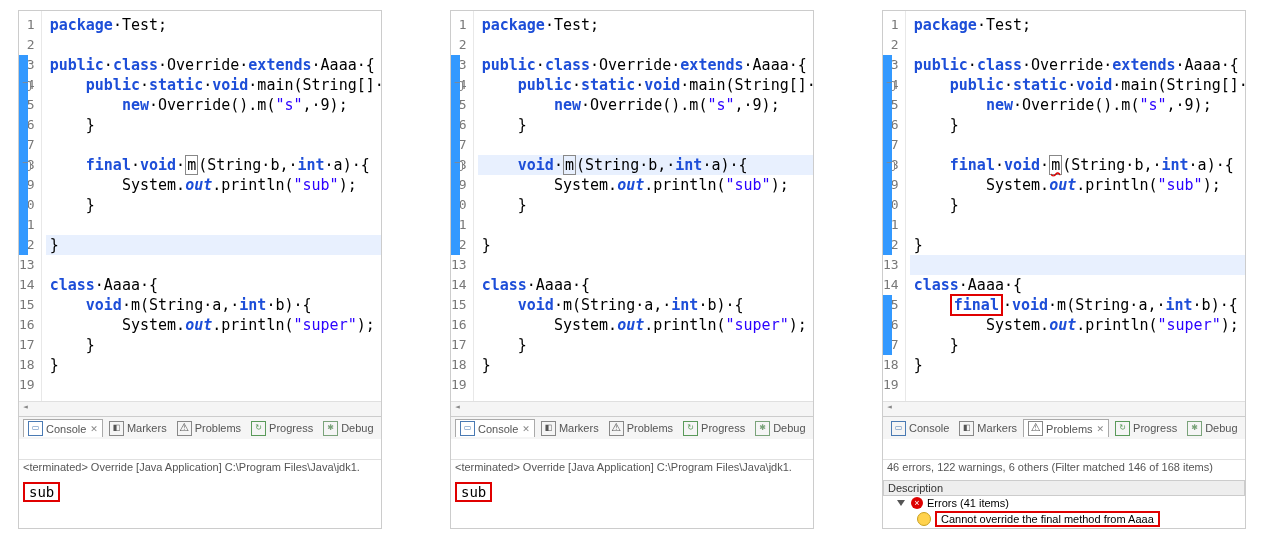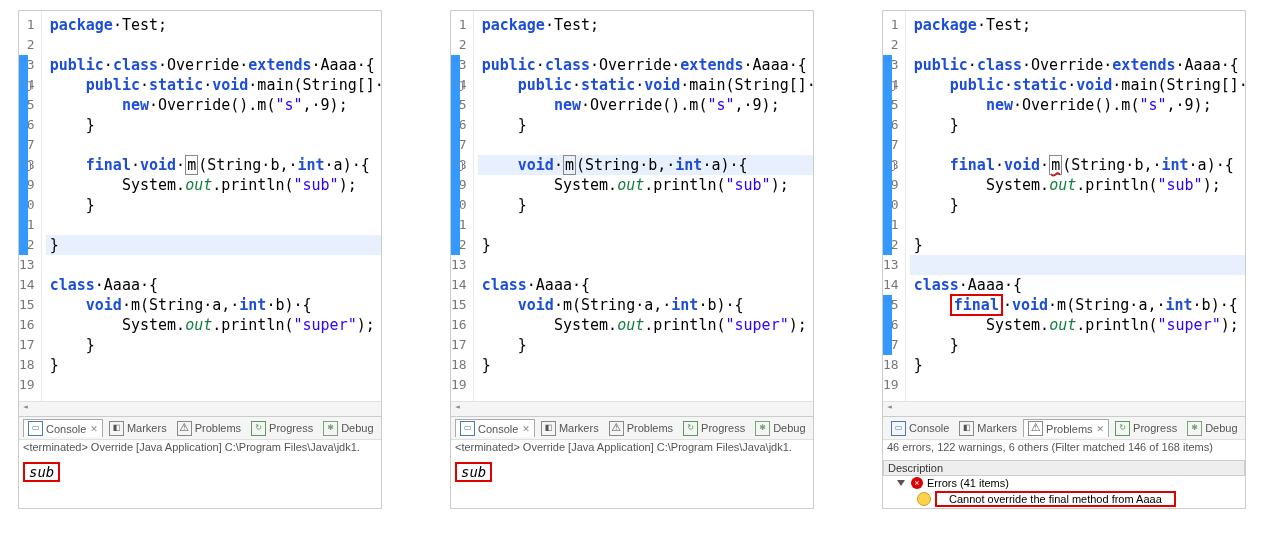--- a/index.html
+++ b/index.html
@@ -9,35 +9,35 @@
 .gutter { width:46px; background:#fff; border-right:1px solid #e8e8e8; text-align:right; color:#787878; font-size:13px; padding-top:4px; user-select:none; }
 .gutter div { height:20px; line-height:20px; padding-right:6px; position:relative; }
 .collapse::before { content:""; position:absolute; left:2px; top:6px; width:8px; height:8px; border:1px solid #888; background:#fff; border-radius:2px; }
 .collapse::after { content:"−"; position:absolute; left:3px; top:-2px; font-size:10px; color:#888; }
 .fold { position:absolute; left:0; width:9px; height:20px; }
 .fold.blue { background:#3399ff; }
 .code { flex:1; padding:4px 0 0 4px; white-space:pre; font-size:15px; line-height:20px; }
 .code div { height:20px; padding-left:4px; }
 .hl { background:#e8f0fe; }
 .kw { color:#1d4ed8; font-weight:bold; }
-.fld { color:#15803d; font-style:italic; }
+.fld { color:#1d4ed8; font-style:italic;font-weight:bold; }
 .str { color:#2a00ff; }
 .box { border:1px solid #888; padding:0 1px; }
 .scroll { height:14px; background:#f5f5f5; border-top:1px solid #e0e0e0; position:relative; }
 .scroll::before { content:"◄"; position:absolute; left:4px; font-size:8px; color:#888; top:0; }
 .tabs { display:flex; align-items:center; height:22px; background:#f5f5f5; border-top:1px solid #ccc; font-family:Tahoma,sans-serif; font-size:11px; gap:2px; padding-left:4px; overflow:hidden; white-space:nowrap; }
 .tab { display:flex; align-items:center; gap:3px; padding:1px 4px; color:#555; }
 .tab.active { background:#fff; border:1px solid #aaa; border-bottom:none; }
 .ico { width:13px; height:13px; display:inline-block; border:1px solid #888; font-size:8px; text-align:center; line-height:11px; }
 .ico.console { border-color:#4a7ab3; color:#4a7ab3; }
 .ico.progress { border-color:#5a9a5a; color:#5a9a5a; }
 .ico.debug { border-color:#7aa37a; color:#7aa37a; }
 .x { color:#888; font-size:9px; margin-left:1px; }
-.status { height:18px; font-family:Tahoma,sans-serif; font-size:11px; padding:1px 4px; border-top:1px solid #e0e0e0; color:#555; overflow:hidden; white-space:nowrap; }
-.out { padding:2px 4px; font-size:14px; height:40px;font-style:italic; }
+.status { height:18px; font-family:Tahoma,sans-serif; font-size:11px; padding:1px 4px; border-top:1px solid #e0e0e0; color:#555; overflow:hidden; white-space:nowrap;margin-top:20px; }
+.out { padding:2px 4px; font-size:14px; height:40px; }
 .redbox { border:2px solid #e00000; display:inline-block; padding:0 4px; }
 .problems { font-family:Tahoma,sans-serif; font-size:11px; }
 .problems .hdr { background:#eee; border:1px solid #ccc; padding:1px 4px; color:#333; }
 .problems .row { padding:1px 4px 1px 14px; display:flex; align-items:center; gap:4px; }
 .tri { display:inline-block; width:0; height:0; border-left:4px solid transparent; border-right:4px solid transparent; border-top:6px solid #555; margin-right:2px; }
 .erricon { width:12px; height:12px; border-radius:50%; background:#d00; color:#fff; font-size:9px; text-align:center; line-height:12px; display:inline-block; }
 .bulb { width:12px; height:12px; background:#ffd24d; border-radius:50%; display:inline-block; border:1px solid #c9a020; }
 .wavy { text-decoration:underline wavy #d00; }
 </style>
 </head>
@@ -200,17 +200,17 @@
       <div class="status">46 errors, 122 warnings, 6 others (Filter matched 146 of 168 items)</div>
       <div class="problems">
         <div class="hdr">Description</div>
         <div class="row">
           <span class="tri"></span>
           <span class="erricon">×</span>
           <span>Errors (41 items)</span>
         </div>
         <div class="row" style="padding-left: 34px;">
           <span class="bulb"></span>
-          <span class="redbox" style="border-width:2px;padding:0 12px">Cannot override the final method from Aaaa</span>
+          <span class="redbox" style="border-width:2px;padding:0 4px">Cannot override the final method from Aaaa</span>
         </div>
       </div>
     </div>
   </div>
 
 </body></html>

